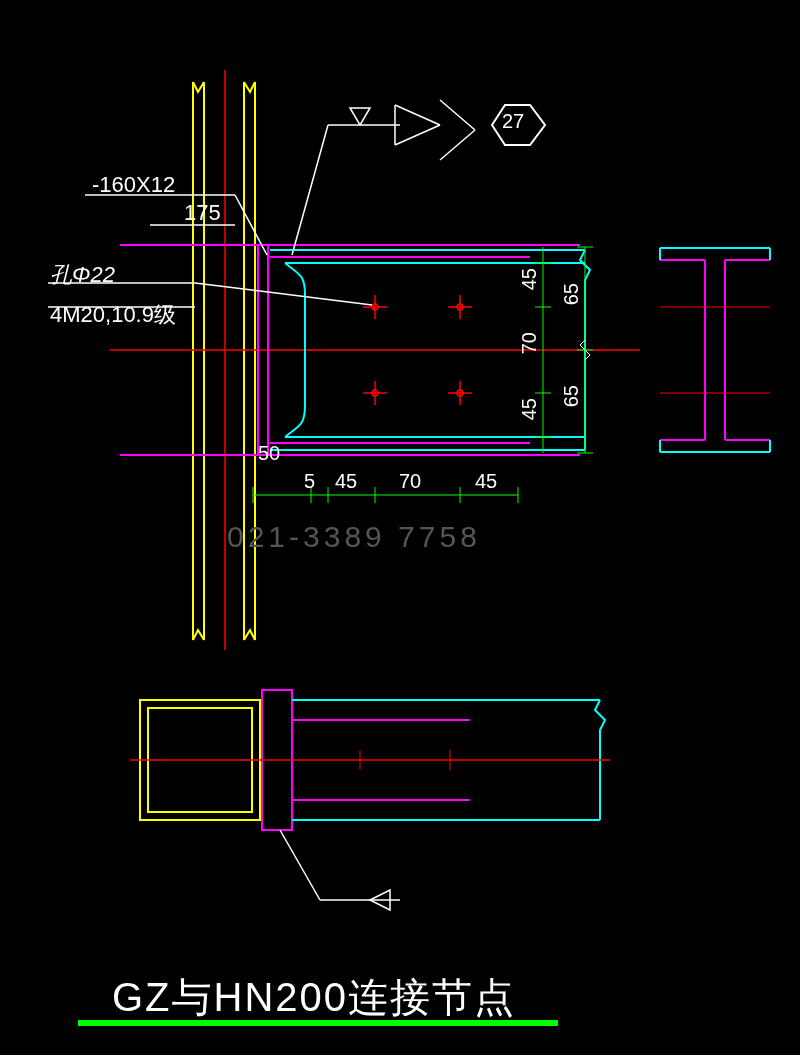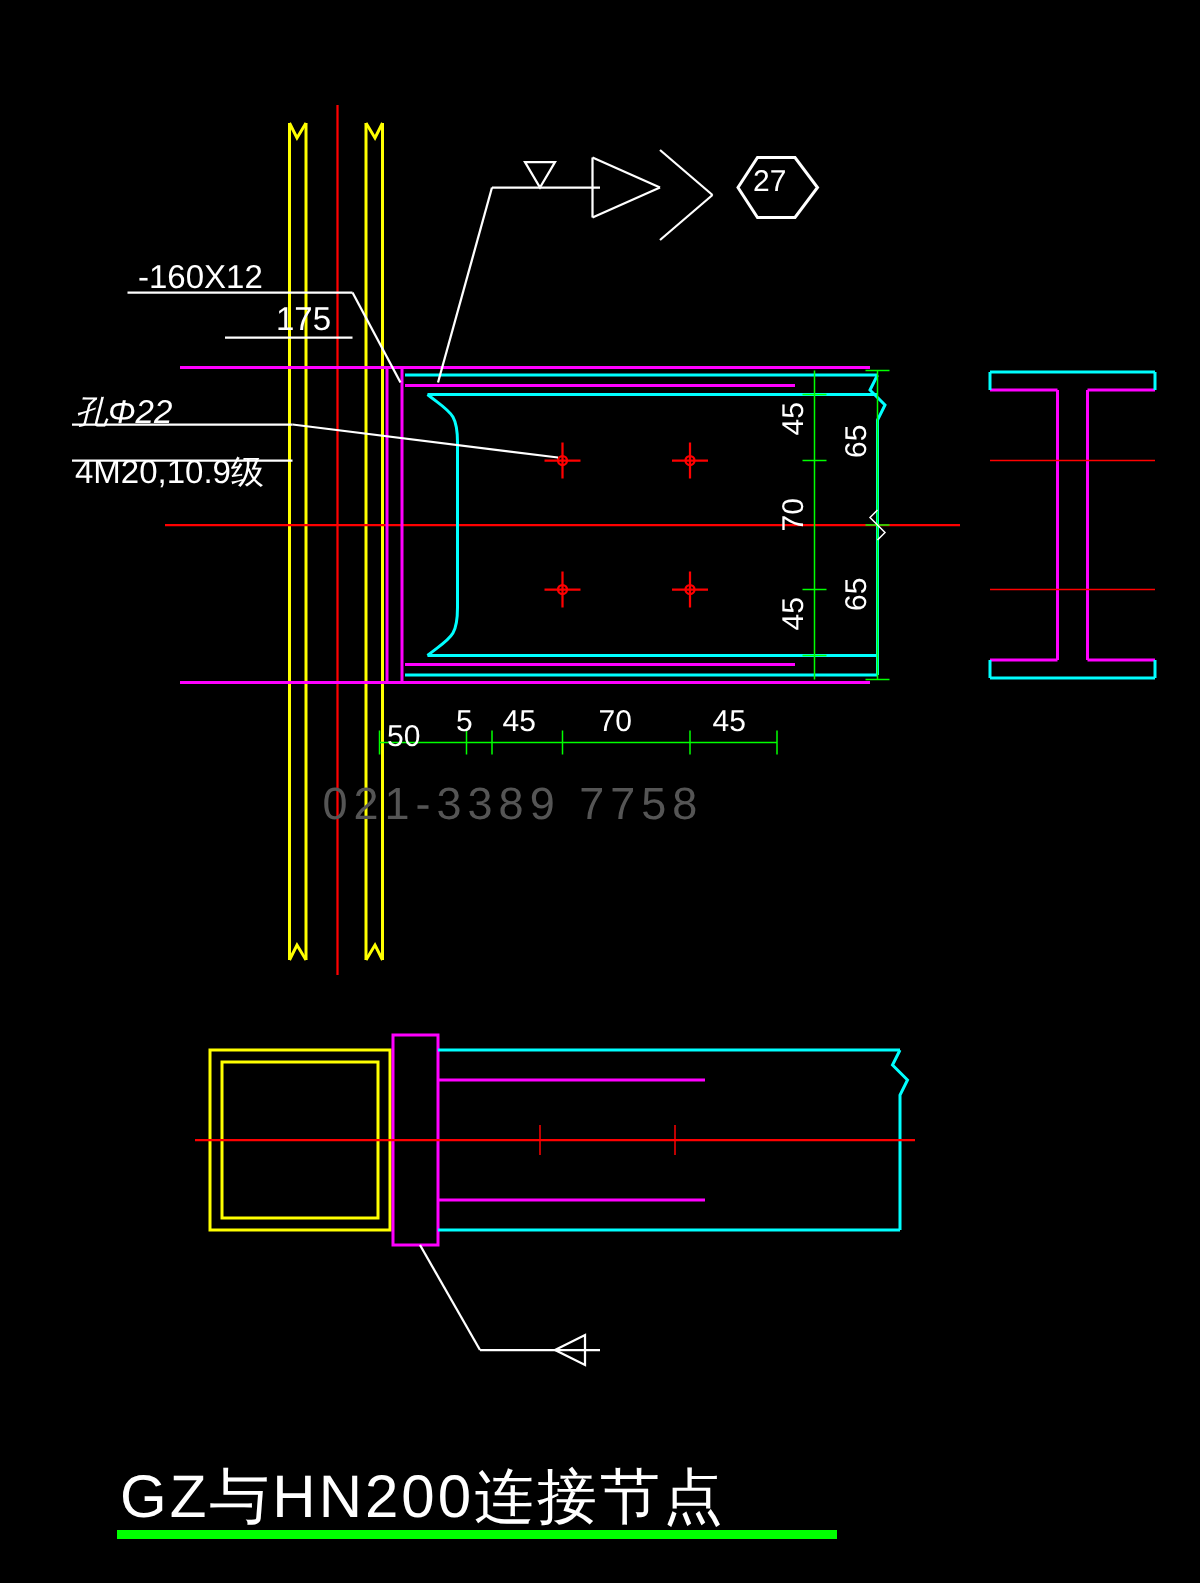--- a/index.html
+++ b/index.html
@@ -28,31 +28,33 @@
     color: #fff;
     font-size: 20px;
     white-space: nowrap;
   }
   .title {
     position: absolute;
     color: #fff;
     font-size: 40px;
     font-family: "Arial", sans-serif;
     letter-spacing: 2px;
+    margin-left: 32px;
   }
   .green-line {
     position: absolute;
     background: #00ff00;
     height: 6px;
   }
   .watermark {
     position: absolute;
     color: #555;
     font-size: 30px;
     letter-spacing: 4px;
+    margin-left: 12px;
   }
   .rotated {
     writing-mode: vertical-rl;
     text-orientation: mixed;
     transform: rotate(180deg);
   }
 </style>
 </head>
 <body>
 
@@ -224,21 +226,21 @@
   </g>
 
 </svg>
 
 <div class="label" style="left:92px; top:172px;text-align:center;">-160X12</div>
 <div class="label" style="left:160px; top:200px;margin-left:24px;">175</div>
 <div class="label" style="left:50px; top:260px;font-style:italic;">孔Φ22</div>
 <div class="label" style="left:50px; top:300px;">4M20,10.9级</div>
 <div class="label" style="left:502px; top:110px; font-size:20px;">27</div>
 
-<div class="dim-label" style="left:258px; top:480px;">50</div>
+<div class="dim-label" style="left:258px; top:442px;">50</div>
 <div class="dim-label" style="left:304px; top:470px;">5</div>
 <div class="dim-label" style="left:335px; top:470px;">45</div>
 <div class="dim-label" style="left:399px; top:470px;">70</div>
 <div class="dim-label" style="left:475px; top:470px;">45</div>
 
 <div class="dim-label rotated" style="left:518px; top:268px;">45</div>
 <div class="dim-label rotated" style="left:518px; top:332px;">70</div>
 <div class="dim-label rotated" style="left:518px; top:398px;">45</div>
 
 <div class="dim-label rotated" style="left:560px; top:283px;">65</div>

